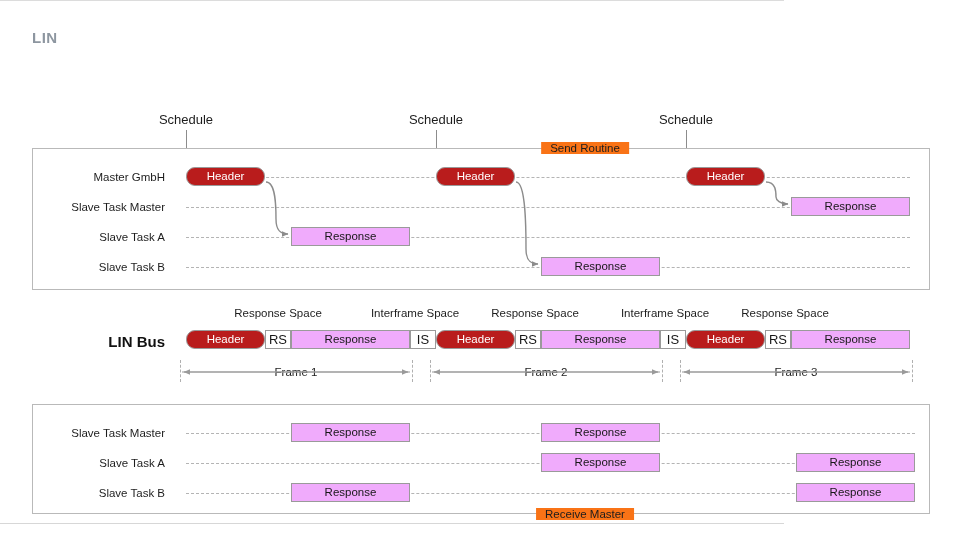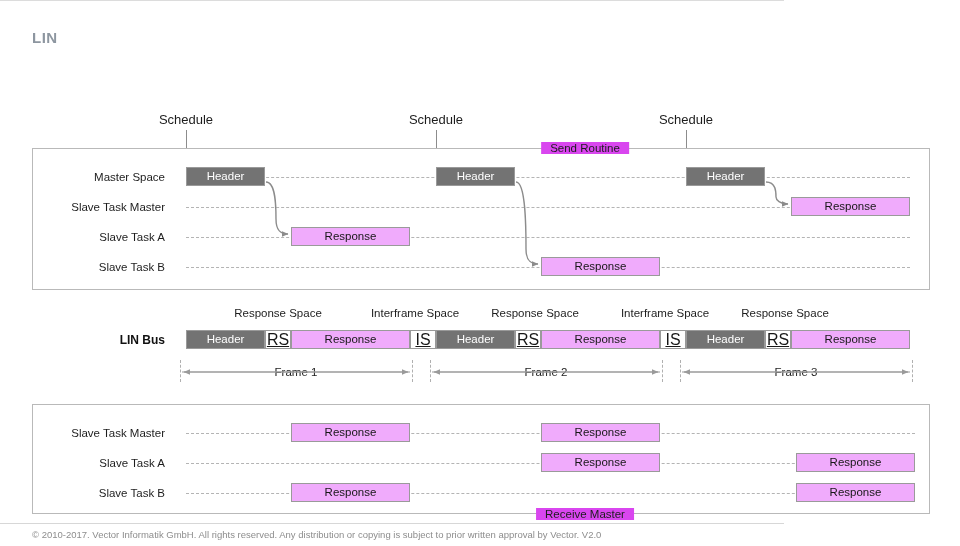--- a/index.html
+++ b/index.html
@@ -46,23 +46,23 @@
   }
   .bar {
     position: absolute;
     height: 19px;
     border: 1px solid #a8a8a8;
     display: flex; align-items: center; justify-content: center;
     font-size: 11.5px;
     line-height: 1;
     white-space: nowrap;
   }
-  .bar.header { background: #737373; color: #ffffff; border-color: #9a9a9a; }
+  .bar.header { background: #b91c1c; color: #ffffff; border-color: #9a9a9a; border-radius: 9px; }
   .bar.response { background: #f0abfc; color: #171717; border-color: #9a9a9a; }
-  .bar.space { background: #ffffff; color: #171717; border-color: #9a9a9a; font-size: 16px; text-decoration: underline; }
+  .bar.space { background: #ffffff; color: #171717; border-color: #9a9a9a; font-size: 13px; }
 
   
   .sched-label {
     position: absolute; font-size: 13px; color: #1d1d1d;
     white-space: nowrap; transform: translateX(-50%);
   }
   .sched-line {
     position: absolute; width: 0; border-left: 1.3px solid #8c8c8c;
   }
   .sched-head {
@@ -70,21 +70,21 @@
     width: 0; height: 0;
     border-left: 4.5px solid transparent;
     border-right: 4.5px solid transparent;
     border-top: 7px solid #8c8c8c;
     transform: translateX(-50%);
   }
 
   
   .routine-cap {
     position: absolute;
-    background: #d946ef;
+    background: #f97316;
     font-size: 11.5px; color: #1d1d1d;
     padding: 0 9px;
     transform: translate(-50%, -50%);
     white-space: nowrap;
   }
 
   
   .overlay { position: absolute; inset: 0; pointer-events: none; }
 
   
@@ -95,21 +95,21 @@
   .frame-label {
     position: absolute; font-size: 11.5px; color: #1d1d1d;
     transform: translateX(-50%); white-space: nowrap; background: #fff;
     padding: 0 6px;
   }
   .spacelabel {
     position: absolute; font-size: 11.5px; color: #1d1d1d;
     transform: translateX(-50%); white-space: nowrap;
   }
   .linbus-label {
-    position: absolute; font-size: 12px; font-weight: bold; color: #111;
+    position: absolute; font-size: 15px; font-weight: bold; color: #111;
     text-align: right; white-space: nowrap;
   }
 
   
   .footer-rule {
     position: absolute; left: 0; right: 0; height: 0;
     border-top: 1px solid #d7d7d7;
   }
   .footer-text {
     position: absolute; left: 32px;
@@ -137,21 +137,21 @@
       <div class="sched-head" style="left: 436px; top: 158px;"></div>
       <div class="sched-label" style="left: 686px; top: 112px;">Schedule</div>
       <div class="sched-line" style="left: 686px; top: 130px; height: 29px;"></div>
       <div class="sched-head" style="left: 686px; top: 158px;"></div>
     </div>
 
   <div class="panel" style="left:32px; top:148px; width:898px; height:142px;"></div>
   <div class="routine-cap" style="left:585px; top:148px;">Send Routine</div>
 
   <div id="send-rows">
-      <div class="rowlabel" style="left: 45px; width: 120px; top: 170px;">Master Space</div>
+      <div class="rowlabel" style="left: 45px; width: 120px; top: 170px;">Master GmbH</div>
       <div class="dash" style="left: 186px; width: 724px; top: 177px;"></div>
       <div class="rowlabel" style="left: 45px; width: 120px; top: 200px;">Slave Task Master</div>
       <div class="dash" style="left: 186px; width: 724px; top: 207px;"></div>
       <div class="rowlabel" style="left: 45px; width: 120px; top: 230px;">Slave Task A</div>
       <div class="dash" style="left: 186px; width: 724px; top: 237px;"></div>
       <div class="rowlabel" style="left: 45px; width: 120px; top: 260px;">Slave Task B</div>
       <div class="dash" style="left: 186px; width: 724px; top: 267px;"></div>
     </div>
   <div id="send-blocks">
       <div class="bar header" style="left: 186px; top: 167px; width: 79px;">Header</div>
@@ -238,14 +238,13 @@
   <div id="recv-blocks">
       <div class="bar response" style="left: 291px; top: 423px; width: 119px;">Response</div>
       <div class="bar response" style="left: 541px; top: 423px; width: 119px;">Response</div>
       <div class="bar response" style="left: 541px; top: 453px; width: 119px;">Response</div>
       <div class="bar response" style="left: 796px; top: 453px; width: 119px;">Response</div>
       <div class="bar response" style="left: 291px; top: 483px; width: 119px;">Response</div>
       <div class="bar response" style="left: 796px; top: 483px; width: 119px;">Response</div>
     </div>
 
   <div class="footer-rule" style="top:523px;"></div>
-  <div class="footer-text" style="top:529px;">© 2010-2017. Vector Informatik GmbH. All rights reserved. Any distribution or copying is subject to prior written approval by Vector. V2.0</div>
 </div>
 
 </body></html>

